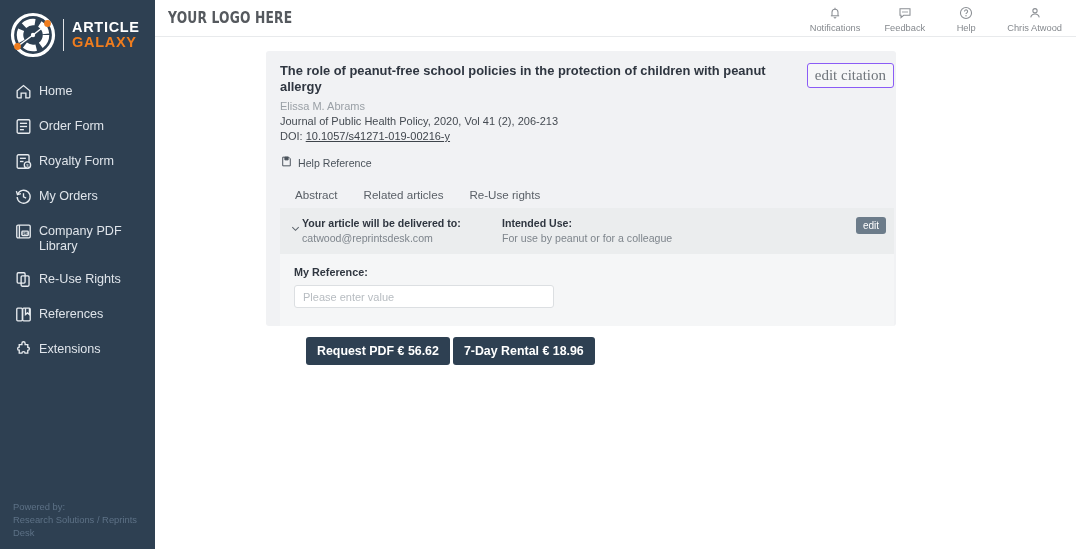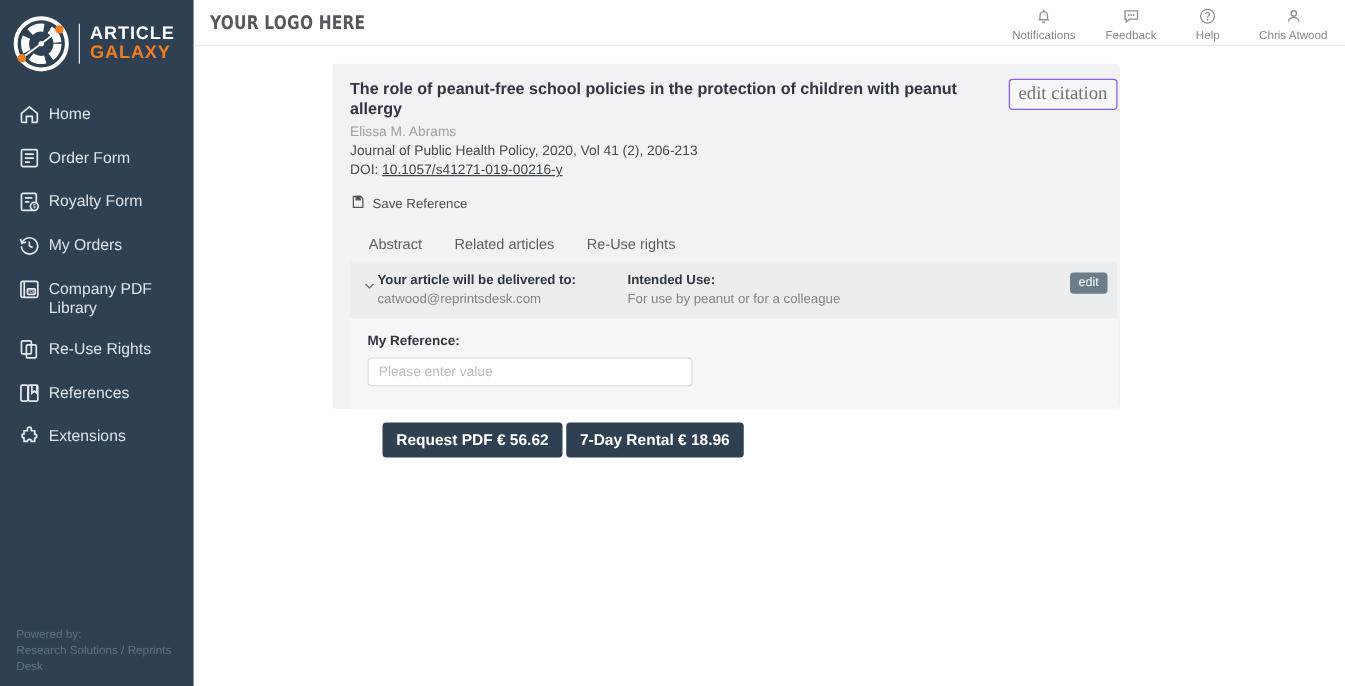--- a/index.html
+++ b/index.html
@@ -324,21 +324,21 @@
           <button class="edit-citation">edit citation</button>
         </div>
 
         <div class="save-ref">
           <span>
             <svg viewBox="0 0 24 24" width="13" height="13" fill="none" stroke="#4a525a" stroke-width="1.8">
               <path d="M5 4h11l3 3v13H5z"></path>
               <path d="M9 4h6v5H9z" fill="#4a525a"></path>
             </svg>
           </span>
-          <span>Save Reference</span>
+          <span>Help Reference</span>
         </div>
 
         <div class="tabs">
           <div class="tab">Abstract</div>
           <div class="tab">Related articles</div>
           <div class="tab">Re-Use rights</div>
         </div>
 
         <div class="panel">
 

